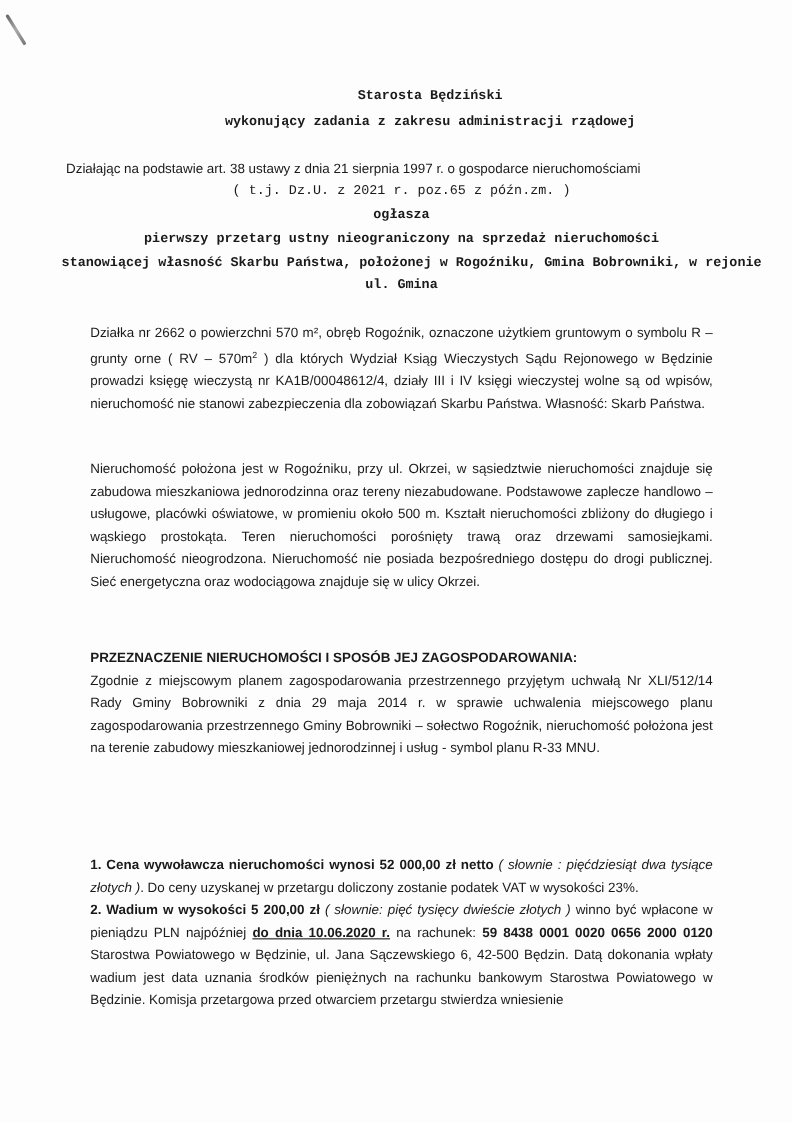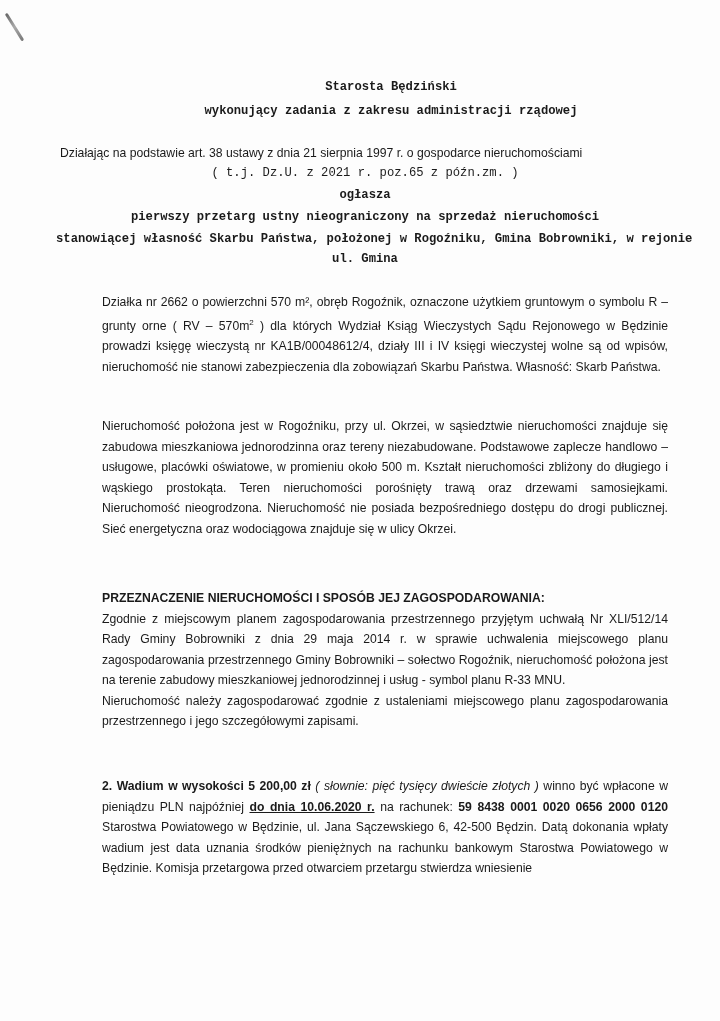--- a/index.html
+++ b/index.html
@@ -13,21 +13,21 @@
   .staple {
     position: absolute; left: 6px; top: 12px; width: 32px; height: 3px;
     background: linear-gradient(90deg, #666, #aaa, #777);
     transform: rotate(58deg); transform-origin: left center;
     border-radius: 2px;
   }
   .page { position: absolute; left: 82px; top: 0; width: 618px; }
   .center { text-align: center; font-size: 12.2px; font-family: Liberation Mono, monospace; }
   .b { font-weight: bold; }
   .line { position: absolute; left: 0; width: 100%; white-space: nowrap; }
-  .para { position: absolute; left: 0; width: 566px; font-size: 12.2px; line-height: 20.5px; text-align: justify; margin-left: 20px; }
+  .para { position: absolute; left: 0; width: 566px; font-size: 12.2px; line-height: 20.5px; text-align: justify; }
   .hdr { font-weight: bold; font-size: 12.2px; }
   .u { text-decoration: underline; }
   sup { font-size: 8px; }
 </style>
 </head>
 <body>
 
 <div class="staple"></div>
 
 <div class="page">
@@ -42,19 +42,19 @@
 
   <div class="para" style="top:292px;"><span>Działka  nr  2662 o  powierzchni 570 m², obręb Rogoźnik, oznaczone użytkiem gruntowym o symbolu R – grunty orne ( RV – 570m</span><sup>2</sup><span> )  dla których Wydział Ksiąg Wieczystych Sądu Rejonowego w Będzinie prowadzi księgę wieczystą nr KA1B/00048612/4, działy III i IV księgi wieczystej wolne są od wpisów, nieruchomość nie stanowi zabezpieczenia dla zobowiązań Skarbu Państwa. Własność: Skarb Państwa.</span></div>
 
   <div class="para" style="top:416px;">
     <div>Nieruchomość położona jest w Rogoźniku, przy ul. Okrzei, w sąsiedztwie nieruchomości znajduje się zabudowa mieszkaniowa jednorodzinna oraz tereny niezabudowane. Podstawowe zaplecze handlowo – usługowe, placówki oświatowe, w promieniu około 500 m. Kształt nieruchomości  zbliżony do długiego i wąskiego prostokąta. Teren nieruchomości  porośnięty trawą oraz drzewami samosiejkami. Nieruchomość nieogrodzona. Nieruchomość nie posiada bezpośredniego dostępu do drogi publicznej. Sieć energetyczna oraz wodociągowa znajduje się  w ulicy Okrzei.</div>
   </div>
 
   <div class="para" style="top:588px;">
     <div class="hdr">PRZEZNACZENIE NIERUCHOMOŚCI I SPOSÓB JEJ ZAGOSPODAROWANIA:</div>
     <div>Zgodnie z miejscowym planem zagospodarowania przestrzennego przyjętym uchwałą Nr XLI/512/14 Rady Gminy Bobrowniki z dnia 29 maja 2014 r. w sprawie uchwalenia miejscowego planu zagospodarowania przestrzennego Gminy Bobrowniki – sołectwo Rogoźnik, nieruchomość położona jest na terenie zabudowy mieszkaniowej jednorodzinnej i usług - symbol planu R-33 MNU.</div>
-    <div>Nieruchomość należy zagospodarować zgodnie z ustaleniami miejscowego planu zagospodarowania przestrzennego i jego szczegółowymi zapisami.</div>
   </div>
 
   <div class="para" style="top:776px;">
+    <div><b>1. Cena wywoławcza nieruchomości wynosi 52 000,00 zł netto</b><i> ( słownie : pięćdziesiąt dwa tysiące złotych )</i><span>. Do ceny uzyskanej w przetargu doliczony zostanie podatek  VAT  w  wysokości 23%.</span></div>
     <div><b>2.  Wadium w wysokości 5 200,00 zł</b><i> ( słownie: pięć tysięcy dwieście złotych )</i><span> winno być wpłacone w pieniądzu PLN najpóźniej </span><b class="u">do dnia  10.06.2020 r.</b><span> na rachunek:  </span><b>59 8438 0001 0020 0656 2000 0120</b><span> Starostwa Powiatowego w Będzinie, ul. Jana Sączewskiego 6, 42-500 Będzin. Datą dokonania wpłaty wadium jest data uznania środków  pieniężnych  na  rachunku  bankowym  Starostwa Powiatowego  w Będzinie. Komisja przetargowa przed otwarciem przetargu stwierdza wniesienie</span></div>
   </div>
 </div>
 
 </body></html>

